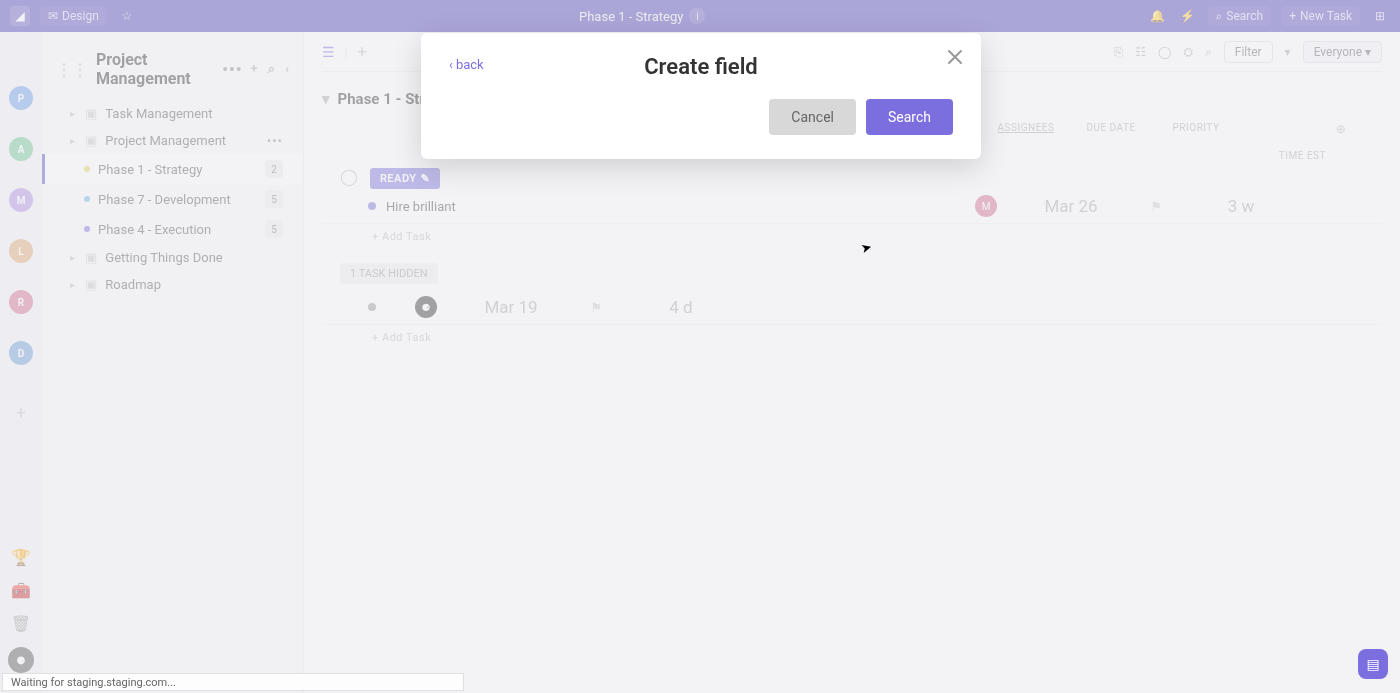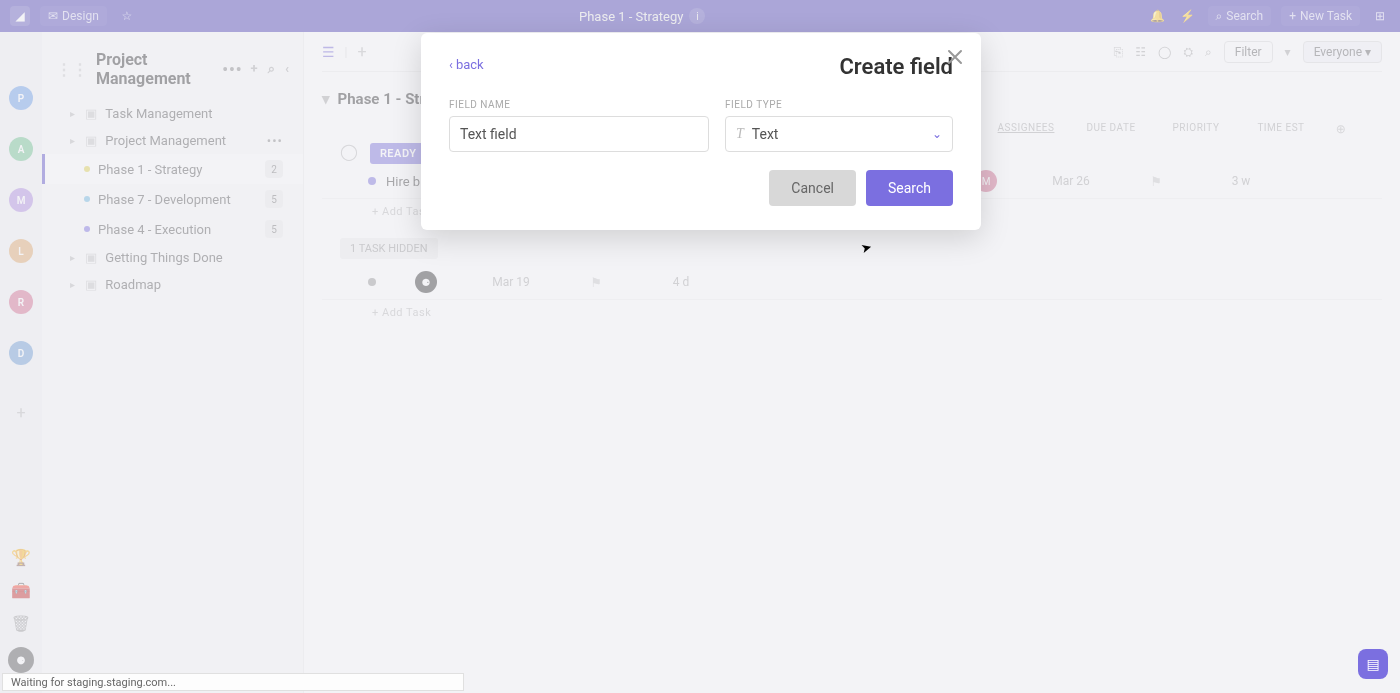--- a/index.html
+++ b/index.html
@@ -42,40 +42,40 @@
   .content-head .pill { padding:3px 10px; border:1px solid #ddd; border-radius:4px; color:#666;}
   .content-head .pill.share { background:#f5f5fb; }
 
   .group-title { display:flex; align-items:center; gap:8px; margin:18px 0 8px 0; font-size:15px; font-weight:700; color:#333; }
   .cols { display:flex; font-size:10px; letter-spacing:0.5px; color:#aaa; text-transform:uppercase; padding:6px 0 6px 32px;}
   .col.status{ width:80px; margin-right:12px;}
   .col.task{ flex: 0 0 540px;}
   .col.assignees{ width:80px; text-align:center;text-decoration:underline;}
   .col.due{ width:90px; text-align:center;}
   .col.priority{ width:80px; text-align:center;}
-  .col.timeest{ width:90px; text-align:center;}
+  .col.timeest{ width:90px; text-align:right;margin-top:28px;}
   .col.plus{ width:30px; text-align:center; color:#bbb; font-size:12px;}
 
   .status-badge { display:inline-flex; align-items:center; gap:4px; background:#7c70dd; color:#fff; font-size:11px; letter-spacing:0.5px; padding:4px 10px; border-radius:3px; font-weight:600;}
   .row { display:flex; align-items:center; font-size:13px; color:#444; padding:6px 0 6px 46px; border-bottom:1px solid #f3f3f3;}
   .row .bullet { width:8px;height:8px;border-radius:50%;background:#7c70dd;margin-right:10px; }
   .row .bullet.gr { background:#999; }
   .row .task-name { flex:0 0 560px; }
   .row .av { width:22px;height:22px;border-radius:50%;color:#fff;font-size:10px;display:flex;align-items:center;justify-content:center; }
   .row .cell { display:flex; justify-content:center; }
-  .row .tiny { font-size:12px; color:#aaa;}
+  .row .tiny { font-size:17px; color:#aaa;}
   .hidden-sec { background:#f0f0f0; padding:4px 10px; font-size:11px; color:#999; border-radius:3px; display:inline-block; margin:14px 0 0 18px;}
   .add-task { font-size:11px; color:#bbb; padding:6px 0 6px 50px; letter-spacing:0.5px;}
 
   
   .overlay { position:absolute; inset:0; background:rgba(235,235,240,0.6); }
   .modal { position:absolute; left:421px; top:33px; width:560px; background:#fff; border-radius:6px; box-shadow:0 8px 30px rgba(0,0,0,0.15); padding:24px 28px 24px 28px; }
   .modal .back { color:#7b6fe0; font-size:13px; display:flex; align-items:center; gap:3px; }
   .modal .close { position:absolute; top:14px; right:16px; color:#888; cursor:pointer; }
-  .modal .title { text-align:right; font-size:22px; font-weight:600; color:#333; margin-top:-18px; margin-bottom:20px;}
+  .modal .title { text-align:center; font-size:22px; font-weight:600; color:#333; margin-top:-18px; margin-bottom:20px;}
   .modal .form { display:flex; gap:16px; }
   .modal .fg { display:flex; flex-direction:column; }
   .modal .fg.name { flex:0 0 260px; }
   .modal .fg.type { flex:1; }
   .modal label { font-size:10px; letter-spacing:0.5px; color:#aaa; margin-bottom:6px; }
   .modal input, .modal .select { height:36px; border:1px solid #ddd; border-radius:4px; padding:0 10px; font-size:14px; color:#555; background:#fff; }
   .modal .select { display:flex; align-items:center; gap:8px; position:relative;}
   .modal .select .chev { margin-left:auto; color:#7b6fe0; font-size:12px; }
   .modal .select .tico { color:#bbb; font-style:italic; font-family:serif; }
   .modal .actions { display:flex; justify-content:flex-end; gap:10px; margin-top:18px; }
@@ -261,34 +261,20 @@
       <span>‹</span>
       <span>back</span>
     </span>
   </div>
   <span class="close">
     <svg width="20" height="20" viewBox="0 0 20 20">
         <path d="M4 4 L16 16 M16 4 L4 16" stroke="#999" stroke-width="2" fill="none" stroke-linecap="round"></path>
       </svg>
   </span>
   <div class="title">Create field</div>
-  <div class="form">
-    <div class="fg name">
-      <label>FIELD NAME</label>
-      <input type="text" value="Text field" style="">
-    </div>
-    <div class="fg type">
-      <label>FIELD TYPE</label>
-      <div class="select">
-        <span class="tico">T</span>
-        <span>Text</span>
-        <span class="chev">⌄</span>
-      </div>
-    </div>
-  </div>
   <div class="actions">
     <button class="btn cancel">Cancel</button>
     <button class="btn create">Search</button>
   </div>
 </div>
 
 <span class="cursor">➤</span>
 <div class="fab">▤</div>
 <div class="status-bar">Waiting for staging.staging.com...</div>
 

